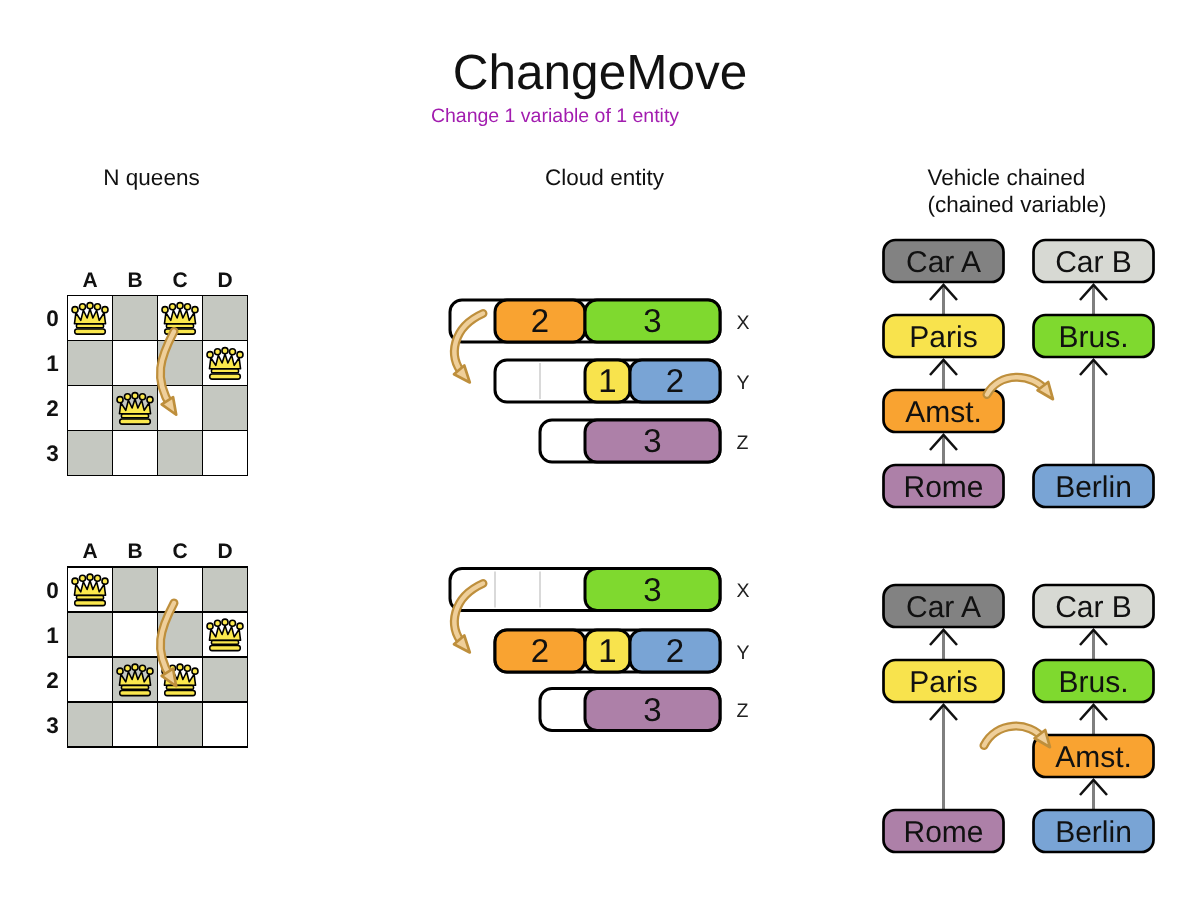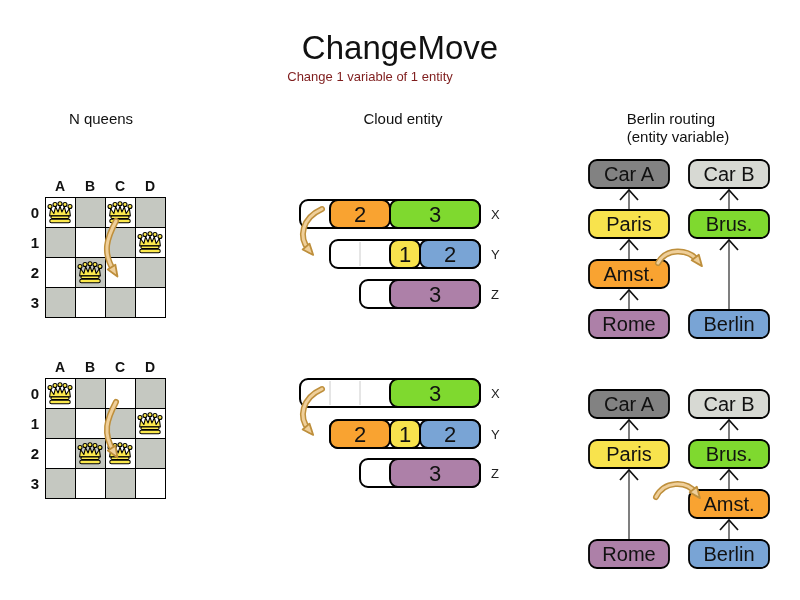--- a/index.html
+++ b/index.html
@@ -1,37 +1,37 @@
 <!DOCTYPE html>
 <html><head>
 <meta charset="utf-8">
 <style>
   html,body{margin:0;padding:0;background:#fff;}
   .page{position:relative;width:800px;height:600px;background:#ffffff;overflow:hidden;
         font-family:"Liberation Sans",sans-serif;color:#111;}
   .title{position:absolute;top:30px;left:0;width:800px;text-align:center;
          font-size:33px;line-height:36px;color:#111;}
   .subtitle{position:absolute;top:69px;left:0;width:740px;text-align:center;
-            font-size:13px;color:#7f1d1d;}
+            font-size:13px;color:#a21caf;}
   .col-header{position:absolute;top:110px;transform:translateX(-50%);
               font-size:15px;line-height:18px;text-align:left;color:#111;white-space:nowrap;}
   #diagram{position:absolute;top:0;left:0;}
 </style>
 </head>
 <body>
 
 <div class="page">
   <div class="title">ChangeMove</div>
   <div class="subtitle">Change 1 variable of 1 entity</div>
 
   <div class="col-header" style="left:101px">N queens</div>
   <div class="col-header" style="left:403px">Cloud entity</div>
   <div class="col-header" style="left:678px">
-    <div>Berlin routing</div>
-    <div>(entity variable)</div>
+    <div>Vehicle chained</div>
+    <div>(chained variable)</div>
   </div>
 
   <svg id="diagram" width="800" height="600" viewBox="0 0 800 600" font-family="&quot;Liberation Sans&quot;, sans-serif">
       <defs>
         <symbol id="queen" viewBox="0 0 28 25">
           <g stroke="#000" stroke-width="1.1" fill="#FBE84D" stroke-linejoin="round">
             <circle cx="3.6" cy="6.2" r="2.1"></circle>
             <circle cx="8.8" cy="4.2" r="2.1"></circle>
             <circle cx="14" cy="3.4" r="2.1"></circle>
             <circle cx="19.2" cy="4.2" r="2.1"></circle>

